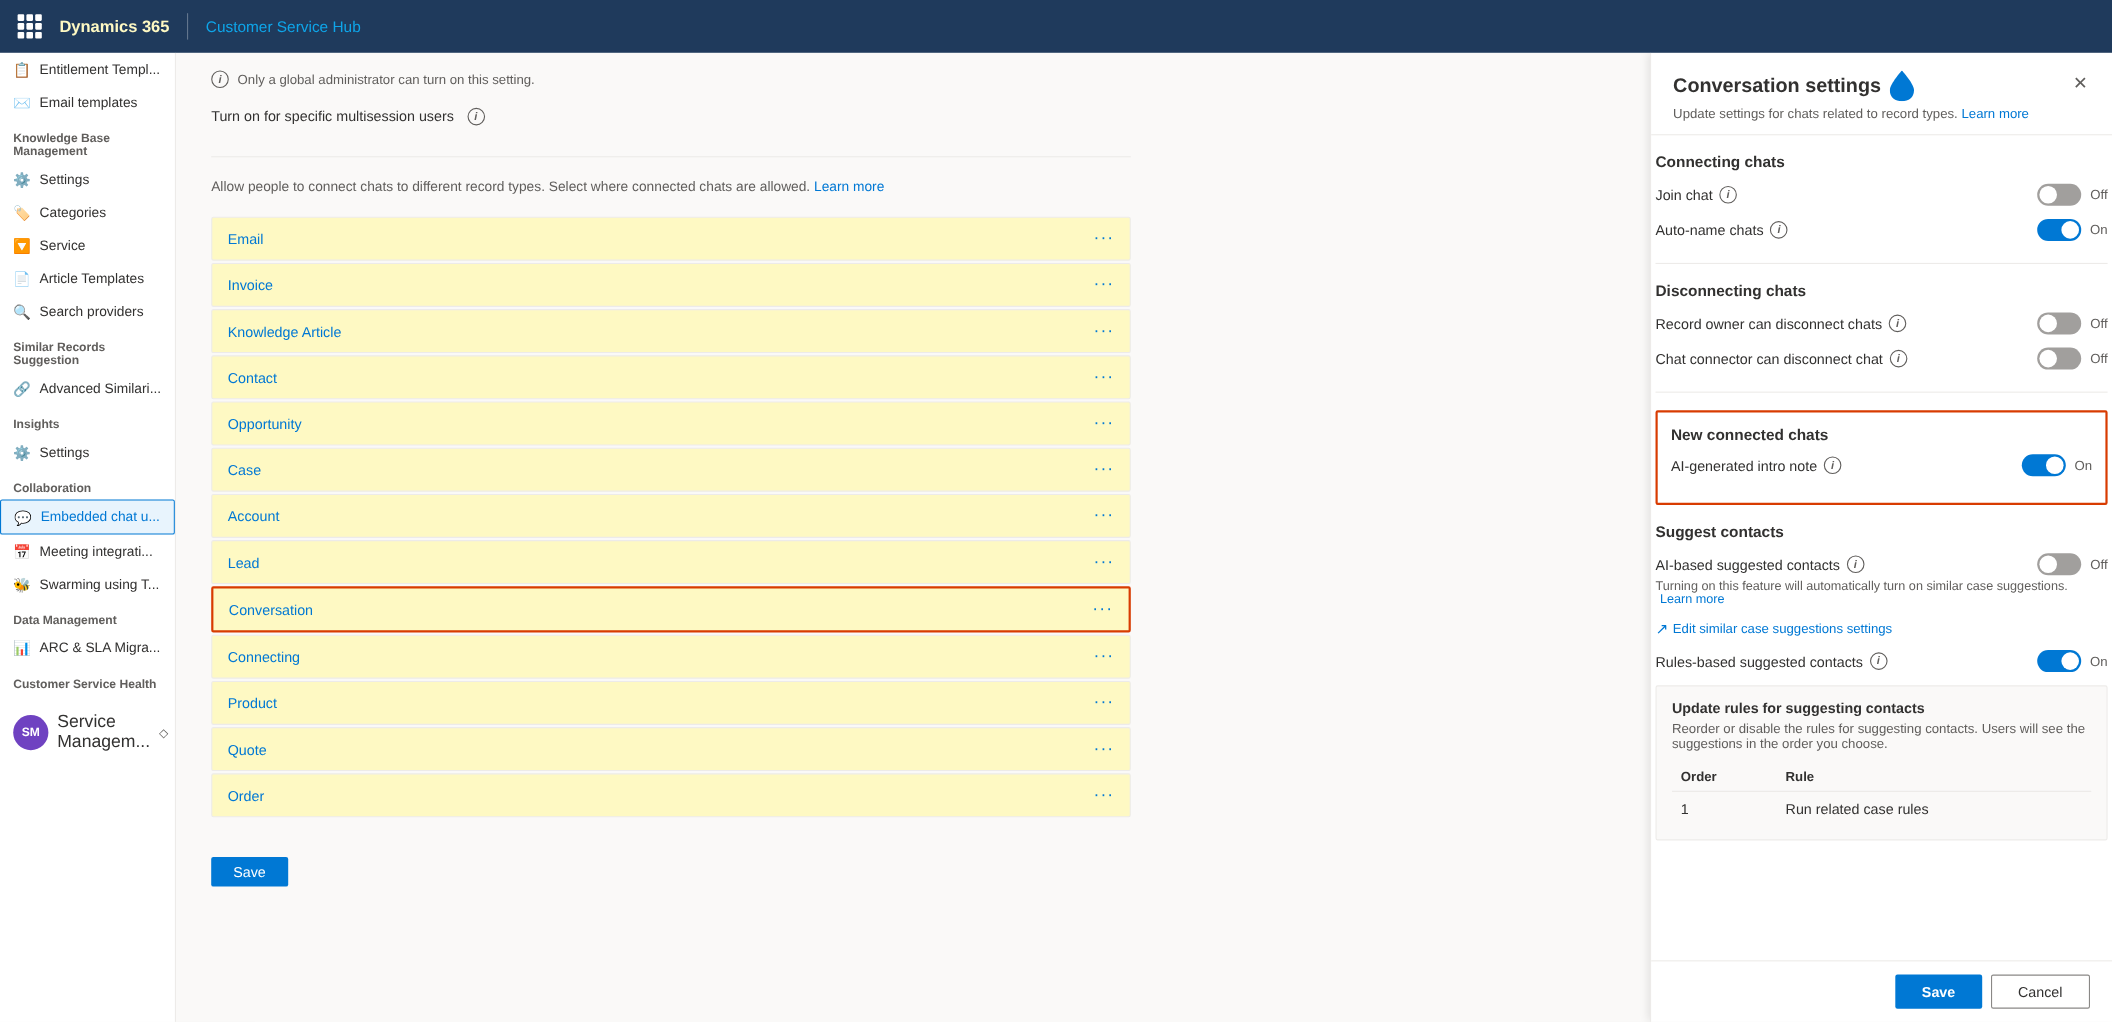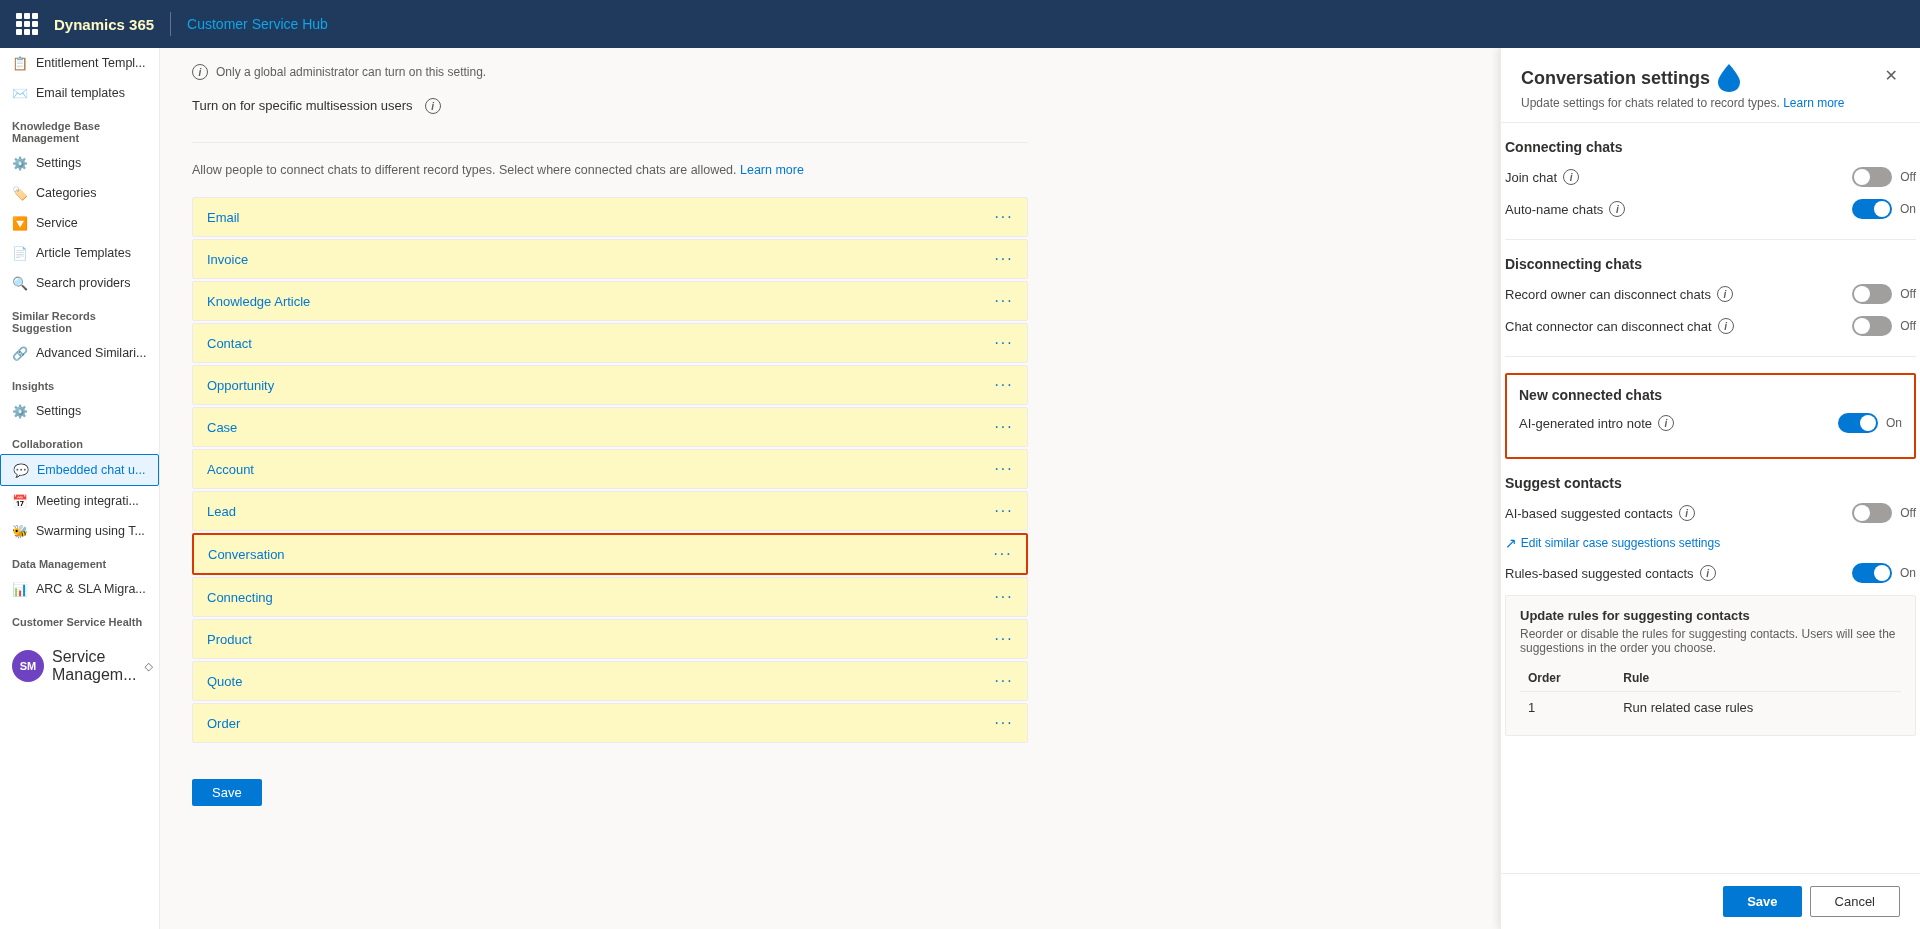--- a/index.html
+++ b/index.html
@@ -399,20 +399,24 @@
             <span>AI-based suggested contacts</span>
             <div class="info-icon">i</div>
           </div>
           <div class="toggle-right">
             <label class="toggle-switch">
               <input type="checkbox" style="">
               <span class="toggle-slider off"></span>
             </label>
             <span class="toggle-status">Off</span>
           </div>
+        </div>
+        <div class="toggle-desc">
+          <span>Turning on this feature will automatically turn on similar case suggestions.</span>
+          <a href="#" style="color:#0078d4;text-decoration:none;margin-left:4px;">Learn more</a>
         </div>
         <div class="edit-link">
           <span style="font-size:14px;">↗</span>
           <span>Edit similar case suggestions settings</span>
         </div>
 
         <div class="toggle-row" style="margin-top:12px;">
           <div class="toggle-label">
             <span>Rules-based suggested contacts</span>
             <div class="info-icon">i</div>

